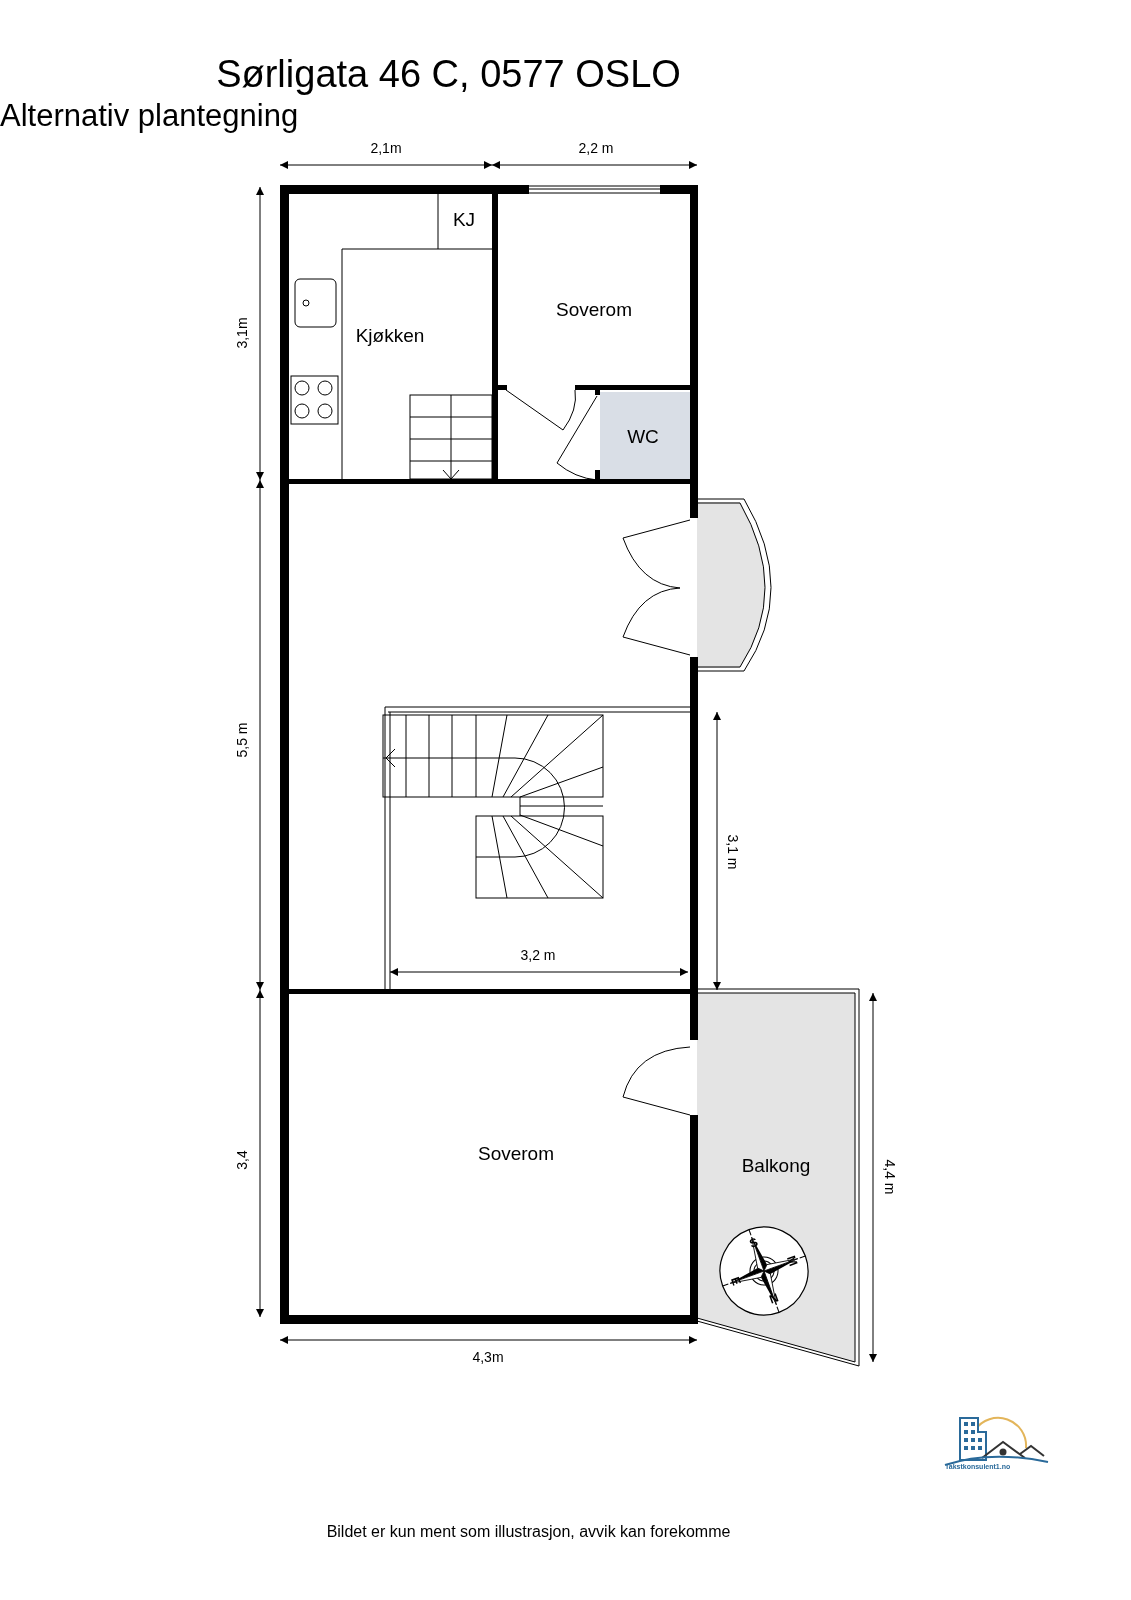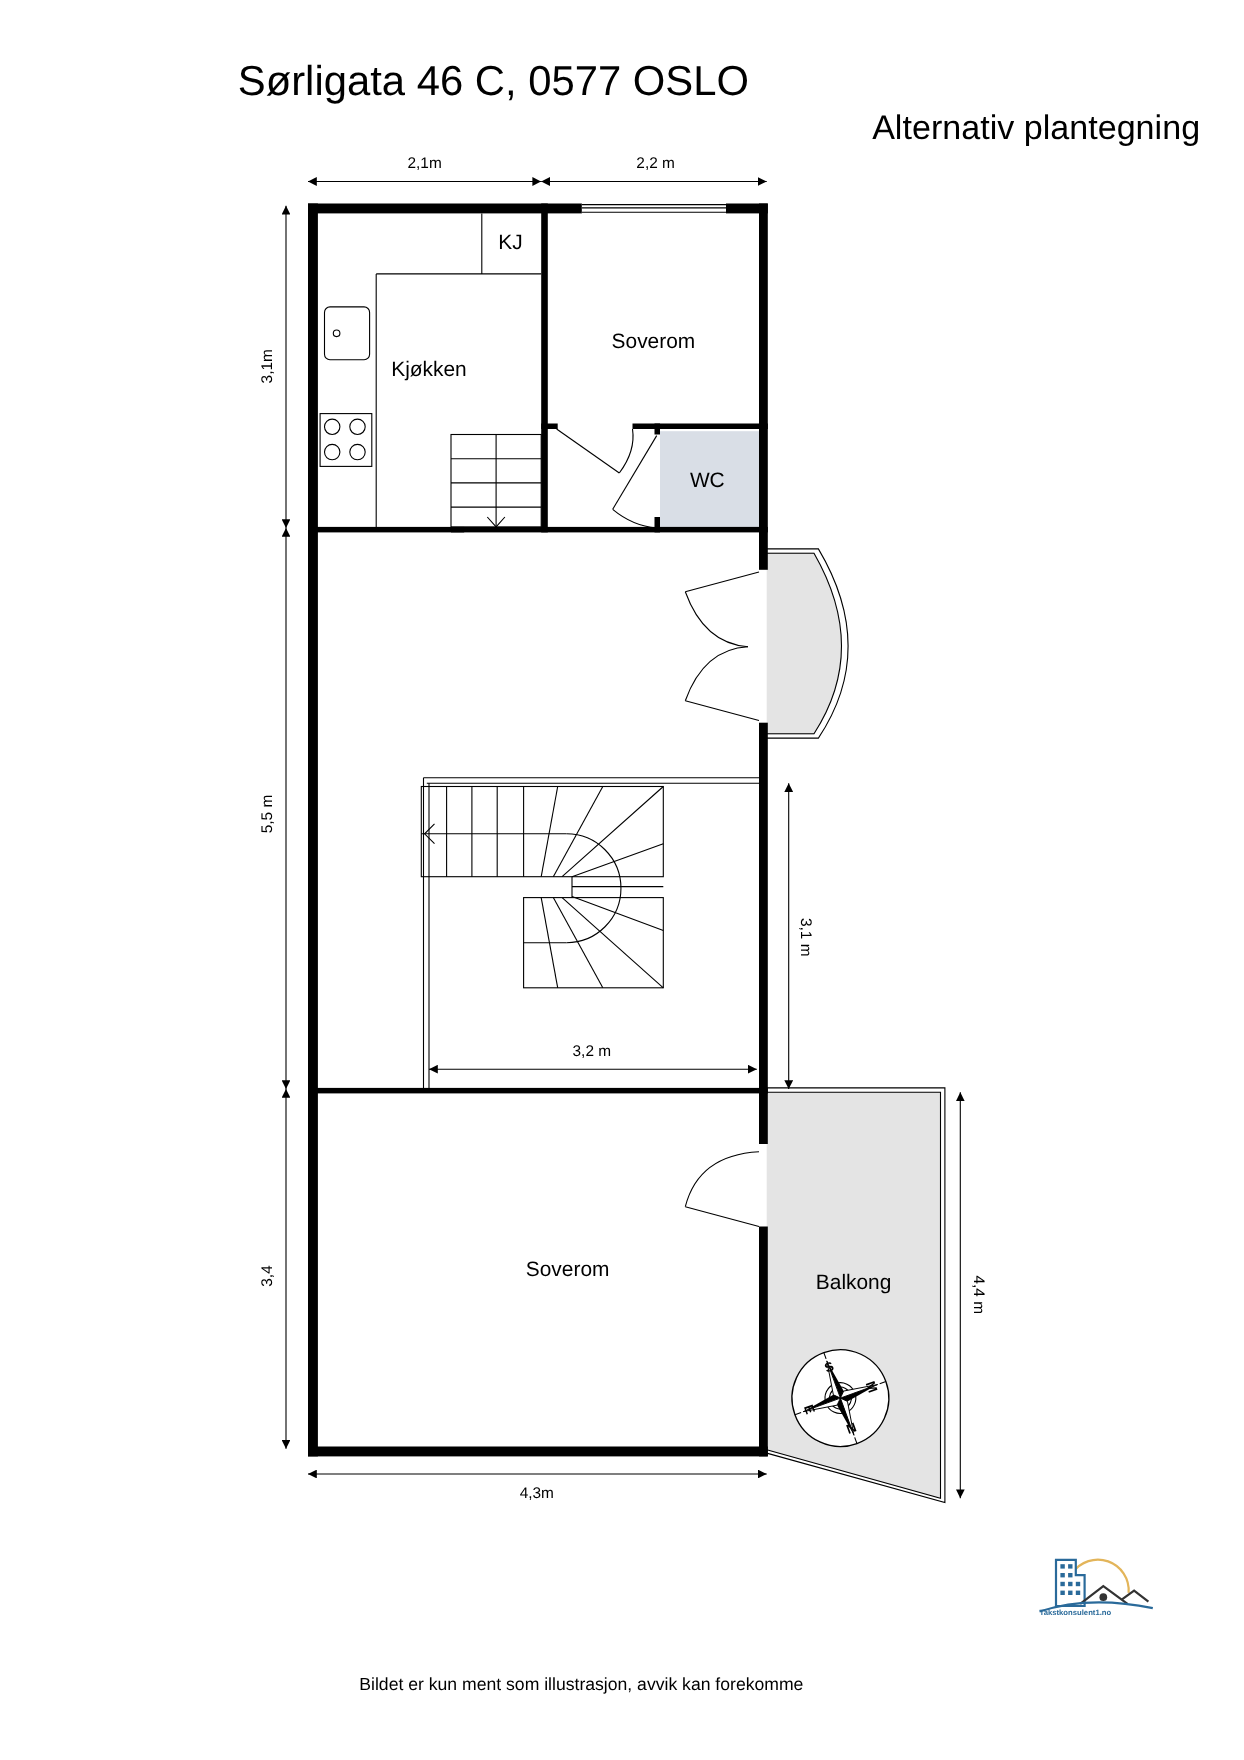--- a/index.html
+++ b/index.html
@@ -1,21 +1,21 @@
 <!DOCTYPE html>
 <html><head>
   <meta charset="utf-8">
   <style>
     html, body { margin: 0; padding: 0; background: #ffffff; }
     body { width: 1131px; height: 1600px; position: relative; overflow: hidden;
            font-family: "Liberation Sans", sans-serif; color: #000; }
     .title { position: absolute; left: 0; width: 897px; text-align: center; top: 52px;
              font-size: 38px; line-height: 44px; }
-    .subtitle { position: absolute; left: 0; width: 1079px; text-align: right; top: 98px;
-                font-size: 31px; line-height: 36px; margin-left: 12px; }
+    .subtitle { position: absolute; left: 0; width: 1079px; text-align: left; top: 98px;
+                font-size: 31px; line-height: 36px; }
     .footer { position: absolute; left: 0; width: 1057px; text-align: center; top: 1523px;
               font-size: 16px; }
     svg.plan { position: absolute; left: 0; top: 0; }
     svg text { font-family: "Liberation Sans", sans-serif; }
     .logo { position: absolute; left: 940px; top: 1410px; width: 110px; height: 65px; }
     .logo-text { position: absolute; left: 945px; top: 1463px; font-size: 7px; color: #2a6a9a; font-weight: bold; }
   </style>
 </head>
 <body>
 

